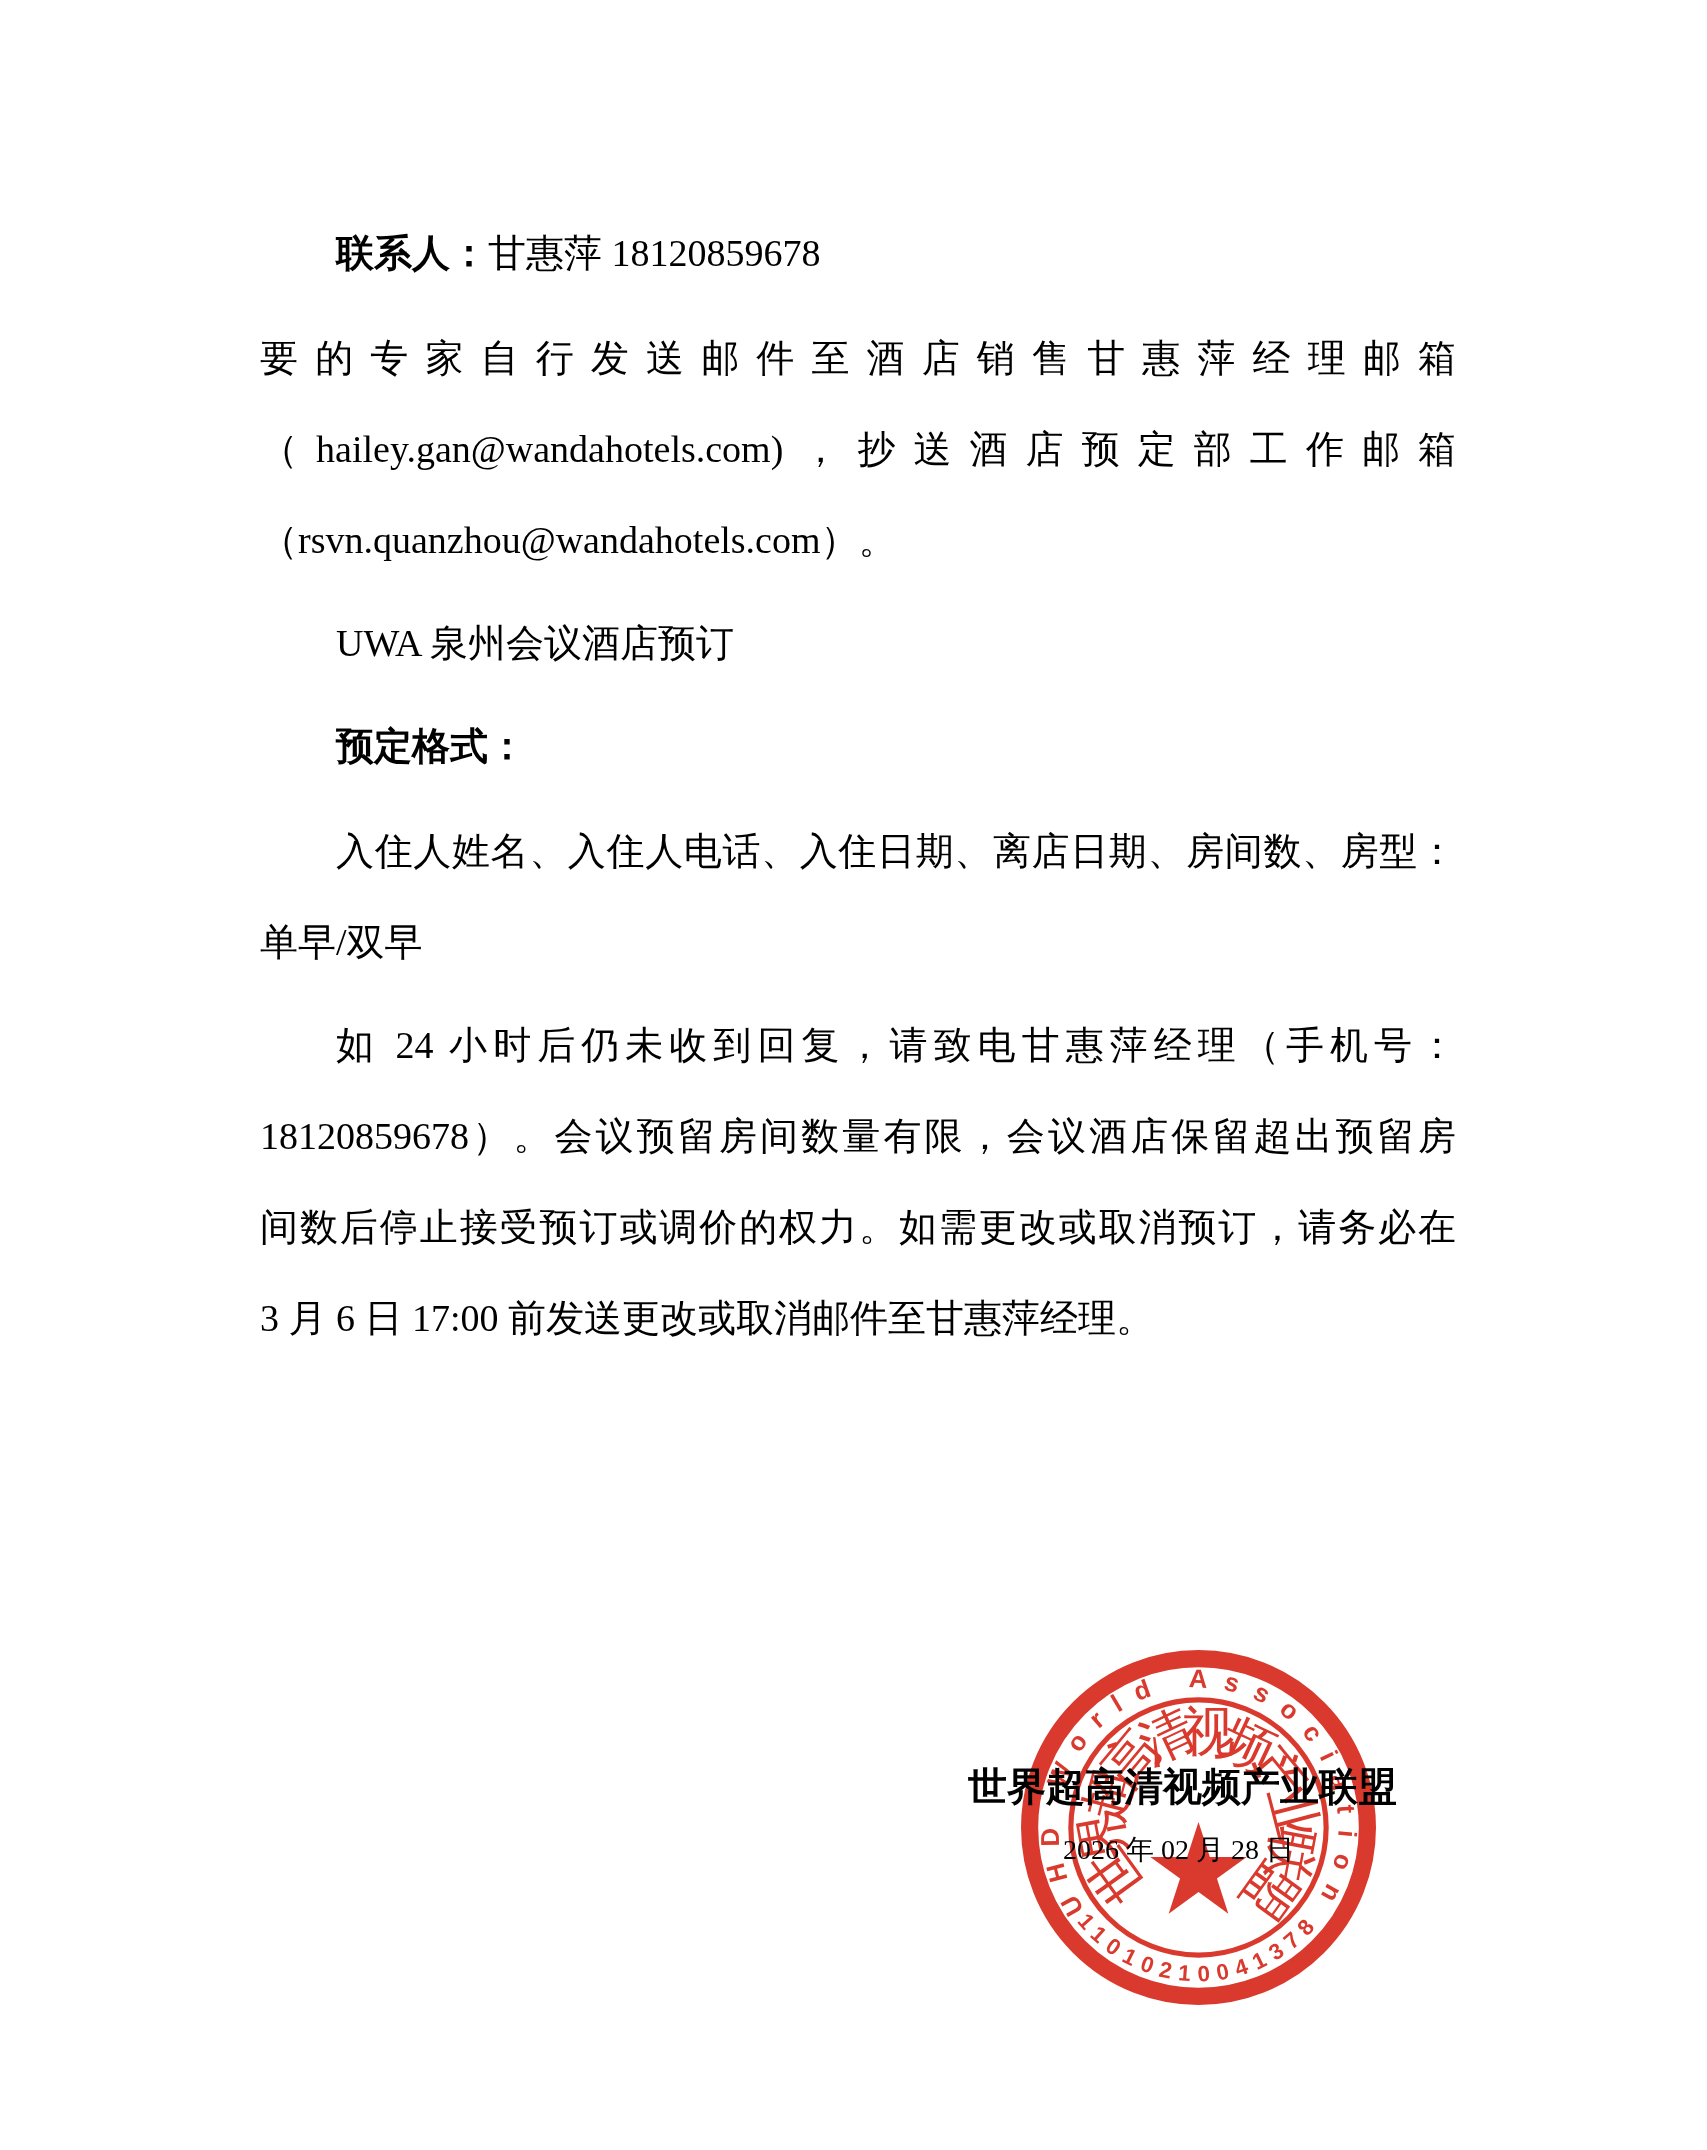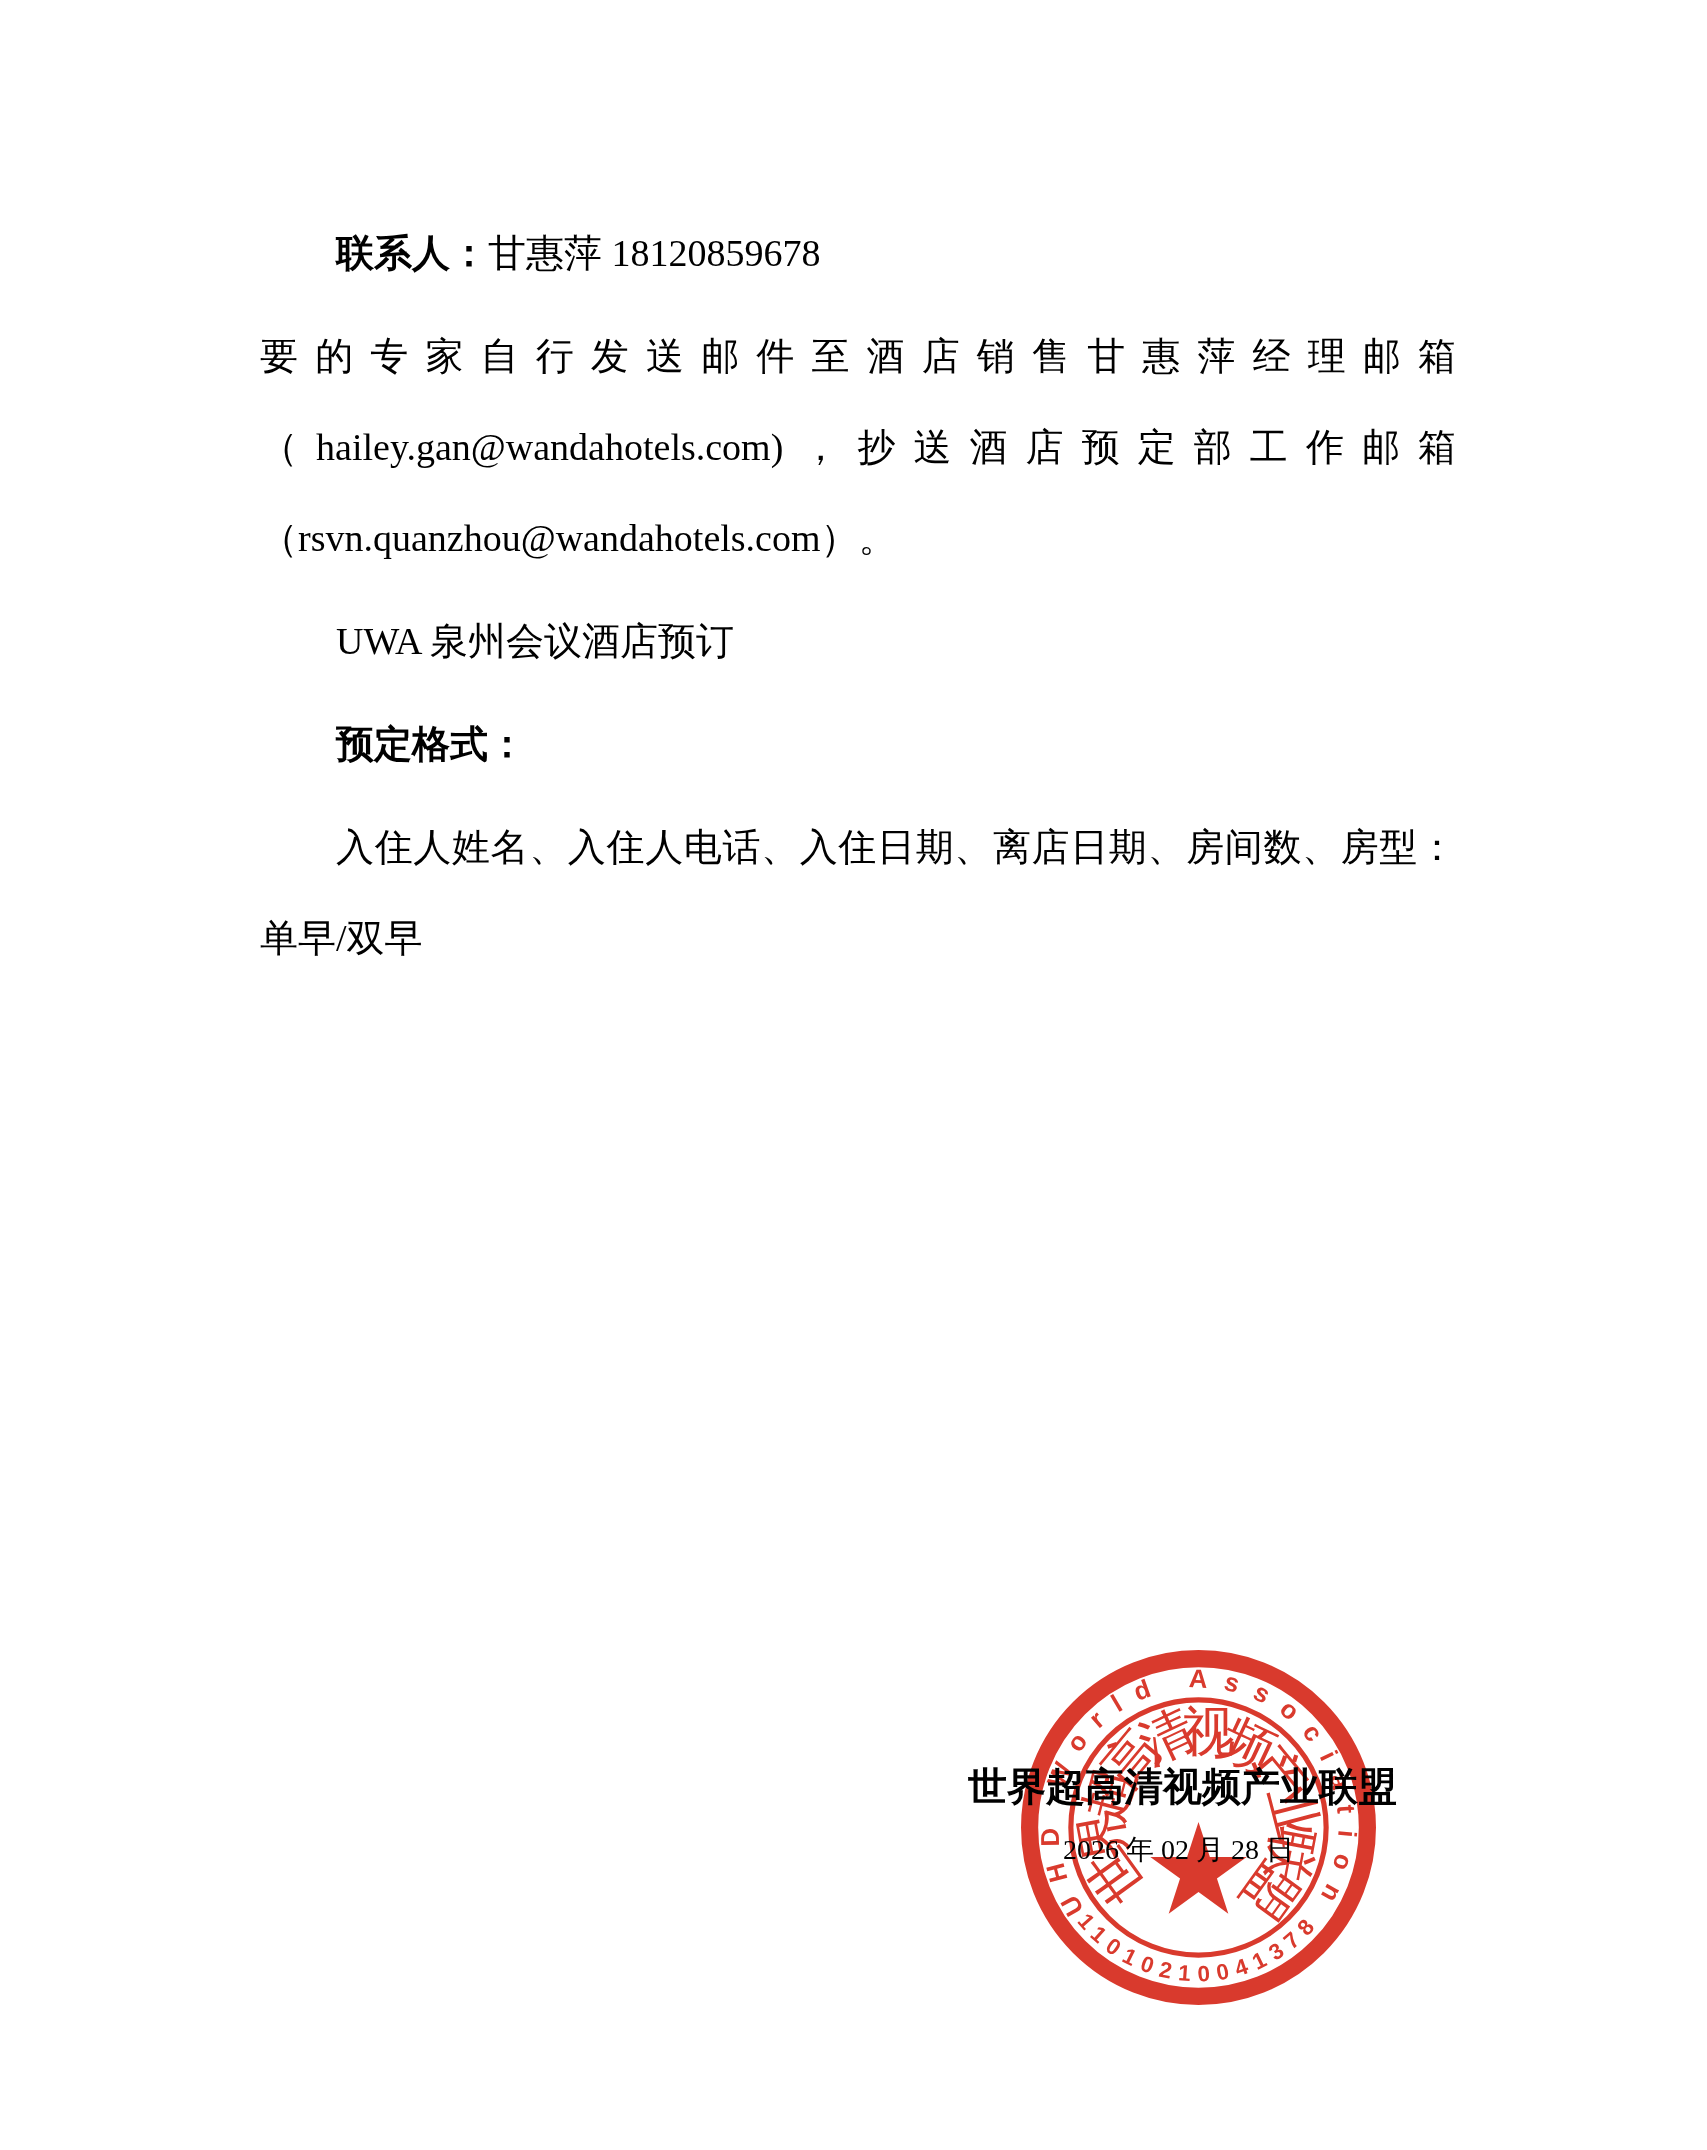--- a/index.html
+++ b/index.html
@@ -23,21 +23,21 @@
   }
   .para { margin: 0 0 12px 0; }
   .line {
     line-height: 91px;
     text-align: justify;
     text-justify: inter-character;
     text-align-last: left;
   }
   .line.fill { text-align-last: justify; }
   .line.indent { text-indent: 76px; }
-  .line b { font-weight: bold; }
+  .line b { font-weight: bold; font-family: Liberation Mono, monospace; }
   
   .seal-svg {
     position: absolute;
     left: 1018px;
     top: 1647px;
     width: 361px;
     height: 361px;
     z-index: 2;
   }
   .org-name {
@@ -94,20 +94,26 @@
       <div class="para">
         <div class="line indent"><span>UWA 泉州会议酒店预订</span></div>
       </div>
       <div class="para">
         <div class="line indent"><b>预定格式：</b></div>
       </div>
       <div class="para">
         <div class="line fill indent"><span>入住人姓名、入住人电话、入住日期、离店日期、房间数、房型：</span></div>
         <div class="line"><span>单早/双早</span></div>
       </div>
+      <div class="para">
+        <div class="line fill indent"><span>如 24 小时后仍未收到回复，请致电甘惠萍经理（手机号：</span></div>
+        <div class="line fill"><span>18120859678）。会议预留房间数量有限，会议酒店保留超出预留房</span></div>
+        <div class="line fill"><span>间数后停止接受预订或调价的权力。如需更改或取消预订，请务必在</span></div>
+        <div class="line"><span>3 月 6 日 17:00 前发送更改或取消邮件至甘惠萍经理。</span></div>
+      </div>
     </div>
 
   <svg class="seal-svg" viewBox="0 0 840 840" aria-hidden="true">
     <defs>
       <path id="arc-en" d="M 224.4 679.5 A 325 325 0 1 1 615.6 679.5" fill="none"></path>
       <path id="arc-cn" d="M 330 575.9 A 180 180 0 1 1 510 575.9" fill="none"></path>
       <path id="arc-num" d="M 95.5 571.3 A 358 358 0 0 0 744.5 571.3" fill="none"></path>
     </defs>
 
     <circle cx="420" cy="420" r="393" fill="none" stroke-width="40" stroke="#d93a2d"></circle>

